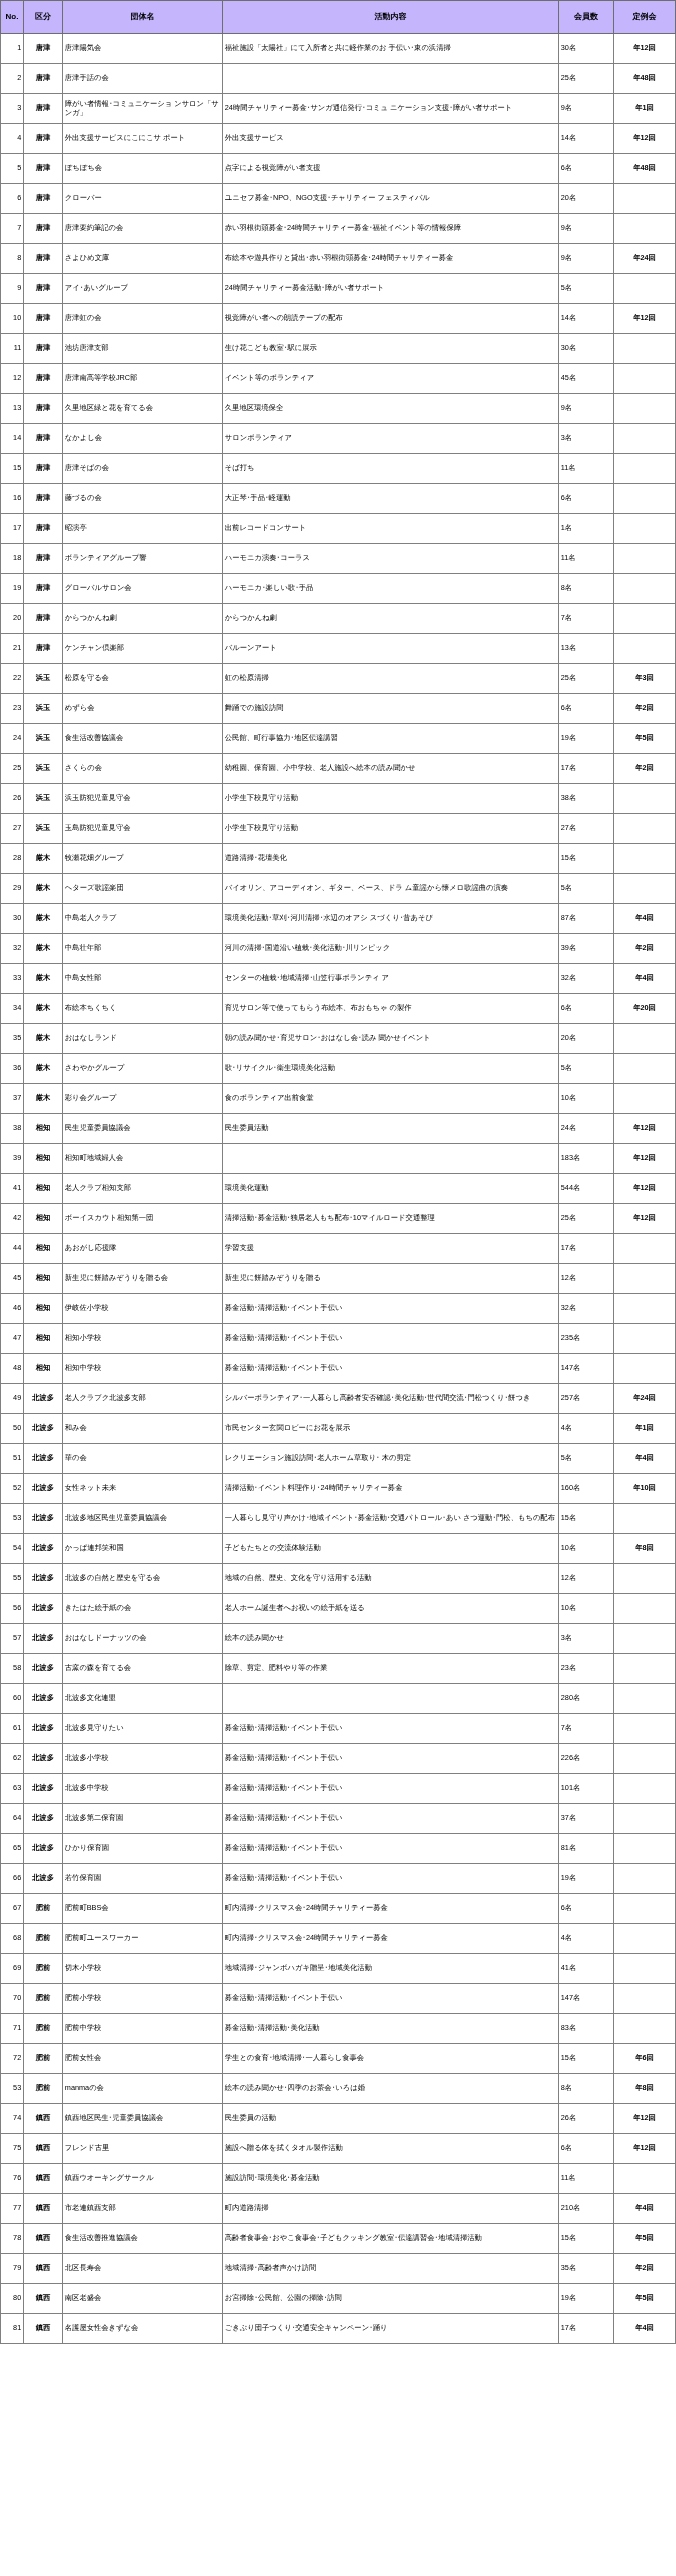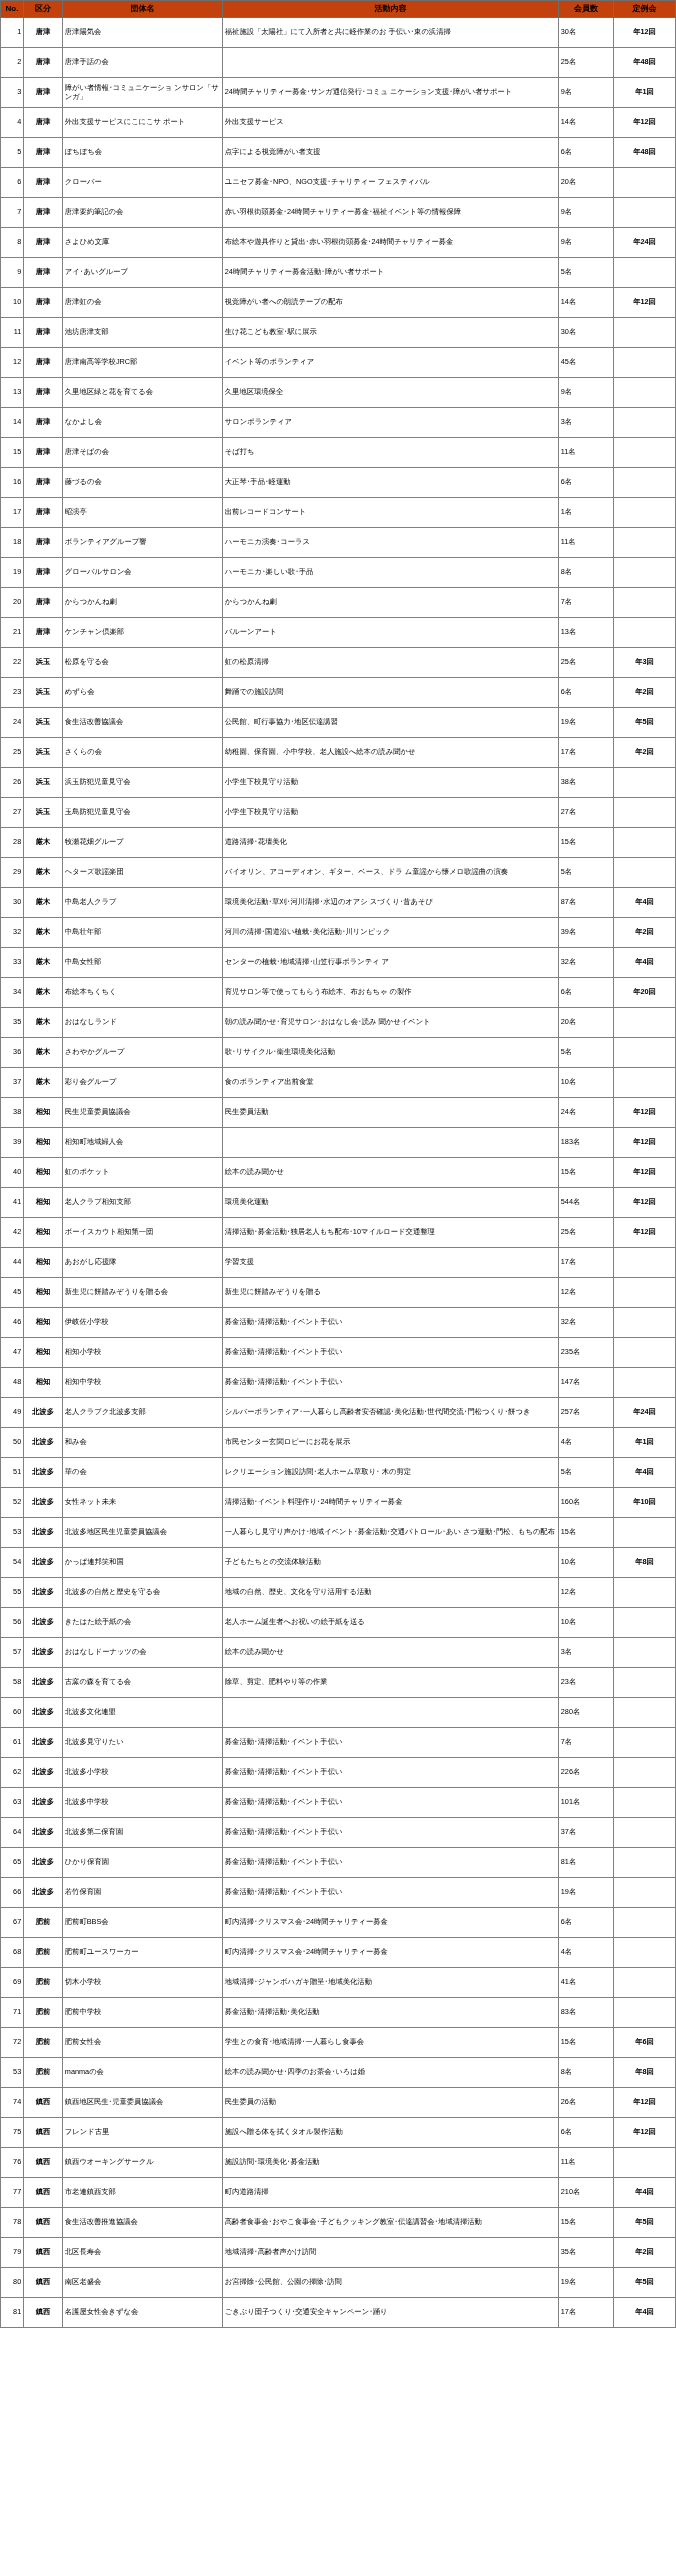--- a/index.html
+++ b/index.html
@@ -28,25 +28,25 @@
   #volunteer-table td {
     border: 0.9px solid #808080;
     font-size: 7.3px;
     line-height: 1.18;
     padding: 0.9px 1.8px;
     vertical-align: middle;
     overflow: hidden;
     box-sizing: border-box;
   }
   #volunteer-table thead th {
-    background: #c2410c;
+    background: #c4b5fd;
     text-align: center;
     font-weight: bold;
     font-size: 8px;
-    height: 17px;
+    height: 33px;
     border: 0.9px solid #6e6e6e;
   }
   td.col-no {
     text-align: right;
     padding-right: 2.7px;
     font-size: 6.8px;
   }
   td.col-area {
     text-align: center;
     font-weight: bold;
@@ -393,28 +393,20 @@
       </tr>
       <tr class="row">
         <td class="col-no">39</td>
         <td class="col-area">相知</td>
         <td class="col-group">相知町地域婦人会</td>
         <td class="col-act"></td>
         <td class="col-members">183名</td>
         <td class="col-meet">年12回</td>
       </tr>
       <tr class="row">
-        <td class="col-no">40</td>
-        <td class="col-area">相知</td>
-        <td class="col-group">虹のポケット</td>
-        <td class="col-act">絵本の読み聞かせ</td>
-        <td class="col-members">15名</td>
-        <td class="col-meet">年12回</td>
-      </tr>
-      <tr class="row">
         <td class="col-no">41</td>
         <td class="col-area">相知</td>
         <td class="col-group">老人クラブ相知支部</td>
         <td class="col-act">環境美化運動</td>
         <td class="col-members">544名</td>
         <td class="col-meet">年12回</td>
       </tr>
       <tr class="row">
         <td class="col-no">42</td>
         <td class="col-area">相知</td>
@@ -614,20 +606,28 @@
         <td class="col-act">町内清掃･クリスマス会･24時間チャリティー募金</td>
         <td class="col-members">4名</td>
         <td class="col-meet"></td>
       </tr>
       <tr class="row">
         <td class="col-no">69</td>
         <td class="col-area">肥前</td>
         <td class="col-group">切木小学校</td>
         <td class="col-act">地域清掃･ジャンボハガキ贈呈･地域美化活動</td>
         <td class="col-members">41名</td>
+        <td class="col-meet"></td>
+      </tr>
+      <tr class="row">
+        <td class="col-no">70</td>
+        <td class="col-area">肥前</td>
+        <td class="col-group">肥前小学校</td>
+        <td class="col-act">募金活動･清掃活動･イベント手伝い</td>
+        <td class="col-members">147名</td>
         <td class="col-meet"></td>
       </tr>
       <tr class="row">
         <td class="col-no">71</td>
         <td class="col-area">肥前</td>
         <td class="col-group">肥前中学校</td>
         <td class="col-act">募金活動･清掃活動･美化活動</td>
         <td class="col-members">83名</td>
         <td class="col-meet"></td>
       </tr>

